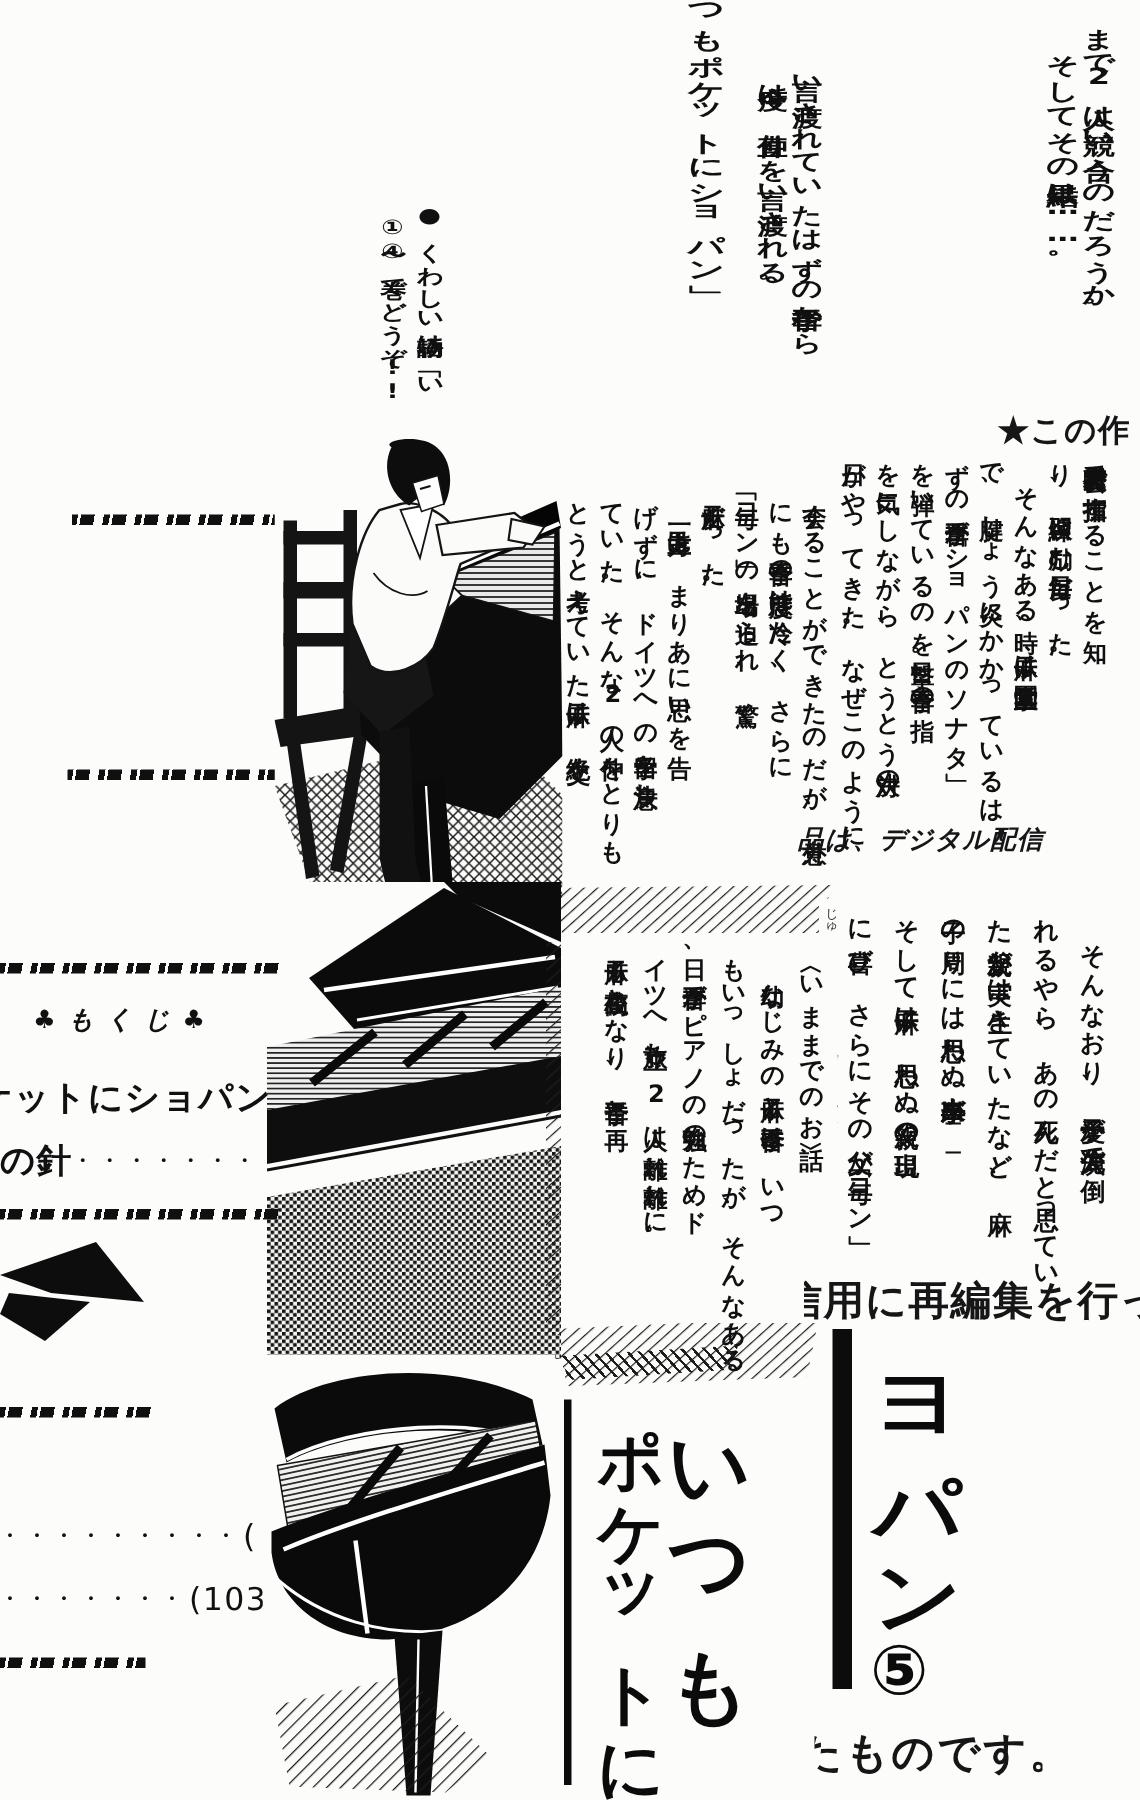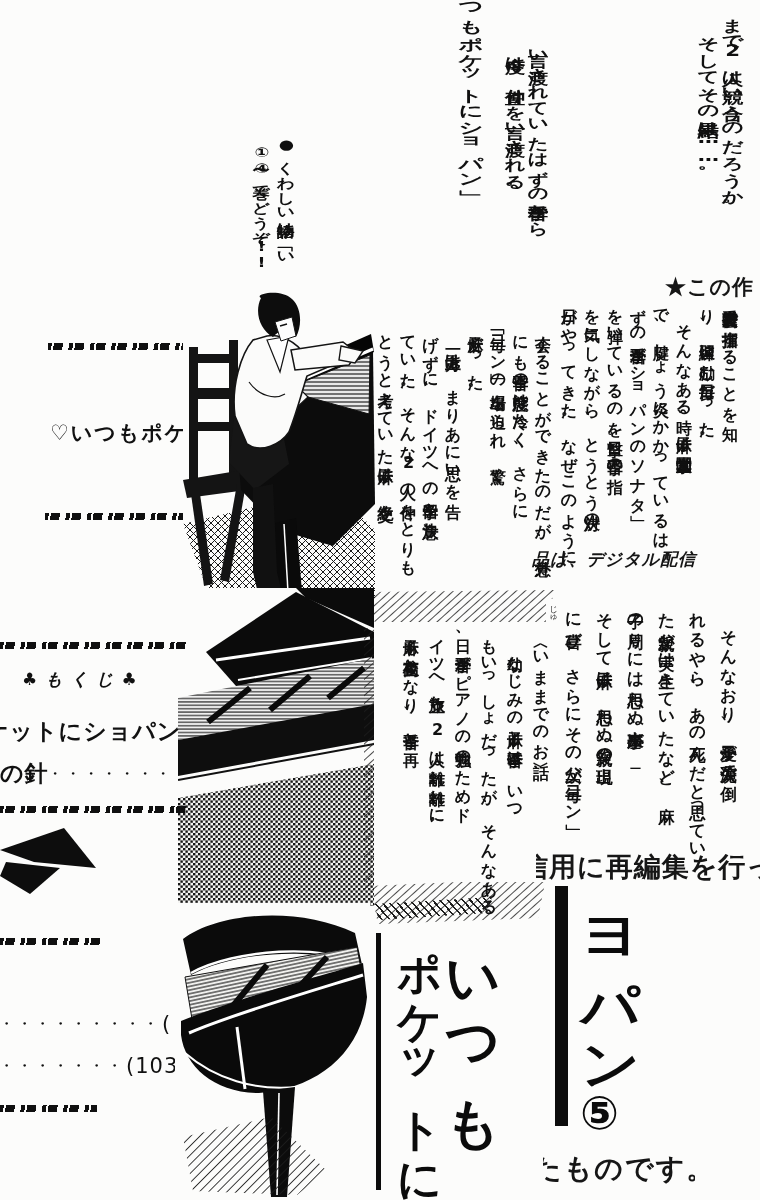--- a/index.html
+++ b/index.html
@@ -61,21 +61,20 @@
   <div>「毎コン」の出場を迫られ、驚く</div>
   <div>麻子だった。</div>
   <div>　一方上邑は、まりあに思いを告</div>
   <div>げずに、ドイツへの留学を決意し</div>
   <div>ていた。そんな2人の仲をとりも</div>
   <div>とうと考えていた麻子は、絶交を</div>
 </div>
 
 <div class="dash" style="left:48px;top:343px;width:136px;"></div>
 <div class="abs" style="left:50px;top:412px;font-size:21px;font-weight:800;letter-spacing:2px;line-height:42px;">
-  <div>♡いつもポケ</div>
 </div>
 <div class="dash" style="left:45px;top:513px;width:139px;"></div>
 
 <svg class="abs" style="left:183px;top:292px;" width="192" height="310" viewBox="0 0 192 310">
   <defs>
     <pattern id="p1xh" width="7" height="7" patternUnits="userSpaceOnUse">
       <path d="M0 7 L7 0 M0 0 L7 7" stroke="#1a1a1a" stroke-width="1"></path>
     </pattern>
     <pattern id="p1st" width="6" height="4" patternUnits="userSpaceOnUse">
       <rect width="6" height="4" fill="#e9e9e9"></rect>

